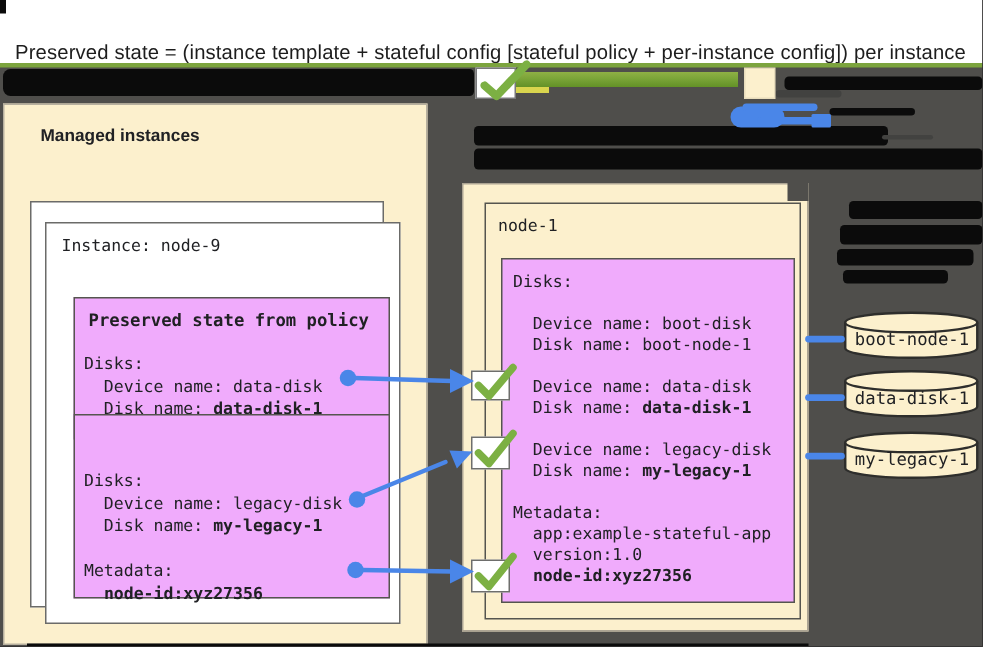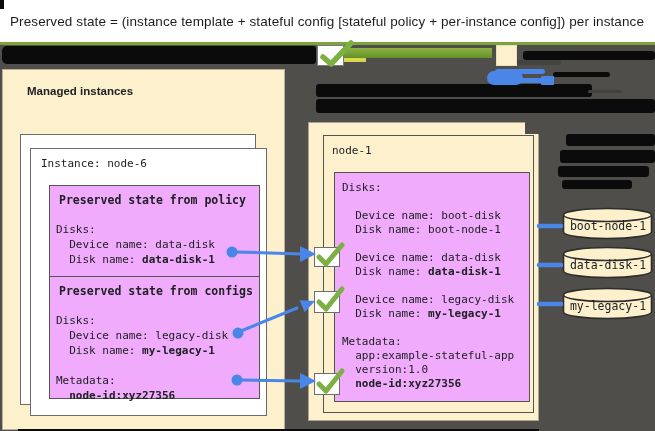--- a/index.html
+++ b/index.html
@@ -3,21 +3,21 @@
 <meta charset="utf-8">
 <style>
   html,body{margin:0;padding:0;background:#222;}
   .stage{
     position:relative;width:655px;height:431px;overflow:hidden;
     background:var(--canvas,#4F4E4B);
     font-family:"Liberation Sans",sans-serif;
   }
   .abs{position:absolute;}
   
-  .banner{left:0;top:0;width:655px;height:42px;background:#ffffff;display:flex;align-items:center;z-index:20;}
+  .banner{left:0;top:0;width:655px;height:42px;background:#ffffff;display:flex;align-items:flex-end;z-index:20;}
   .banner span{padding-left:10px;font-size:13.5px;color:#1d1d1d;letter-spacing:.1px;}
   .banner-underline{left:0;top:42px;width:655px;height:3px;background:#7CA43E;z-index:20;}
   
   .redact{background:var(--redaction,#0b0b0b);border-radius:3px;z-index:30;}
   .redact.gray{background:#424240;}
   
   .checkbox{background:#ffffff;border:1.5px solid #79797b;z-index:40;box-sizing:border-box;}
   .green-bar{left:338px;top:48px;width:154px;height:9.5px;z-index:31;
     background:linear-gradient(180deg,#8FB045 0%,#76A135 55%,#639127 100%);}
   .yellow-accent{left:338px;top:57.5px;width:28px;height:4px;background:var(--yellow,#D9D54E);z-index:31;}
@@ -88,29 +88,28 @@
   <div class="abs scribble" style="left:505px;top:78px;width:48px;height:5px;border-radius:2.5px;"></div>
   <div class="abs scribble" style="left:541px;top:76px;width:13px;height:9px;border-radius:1px;"></div>
 
   <div class="abs panel left-panel">
     <div class="panel-heading">
       <div class="bold">Managed instances</div>
     </div>
 
     <div class="card" style="left:17px;top:64px;width:236px;height:271px;"></div>
     <div class="card" style="left:27px;top:78px;width:237px;height:268px;">
-      <div class="card-title mono" style="left:10px;top:8px;">Instance: node-6</div>
+      <div class="card-title mono" style="left:10px;top:8px;">Instance: node-9</div>
 
-      <div class="inner-box" style="left:18px;top:36px;width:211px;height:95px;">
+      <div class="inner-box" style="left:18px;top:49px;width:211px;height:95px;">
         <div class="box-title mono">Preserved state from policy</div>
         <div class="codeblock mono" style="left:6px;top:36px;"><div class="cline"><span>Disks:</span></div><div class="cline"><span>  Device name: data-disk</span></div><div class="cline"><span>  Disk name: </span><span class="b">data-disk-1</span></div></div>
       </div>
 
       <div class="inner-box" style="left:18px;top:127px;width:211px;height:123px;">
-        <div class="box-title mono">Preserved state from configs</div>
         <div class="codeblock mono" style="left:6px;top:36px;"><div class="cline"><span>Disks:</span></div><div class="cline"><span>  Device name: legacy-disk</span></div><div class="cline"><span>  Disk name: </span><span class="b">my-legacy-1</span></div><div class="cline">&nbsp;</div><div class="cline"><span>Metadata:</span></div><div class="cline"><span>  </span><span class="b">node-id:xyz27356</span></div></div>
       </div>
     </div>
   </div>
 
   <div class="abs panel right-panel" style="border-color:#ACA493;">
     <div class="inner-box transparent" style="left:14px;top:12px;width:211px;height:278px;">
       <div class="card-title mono" style="left:8px;top:8px;">node-1</div>
       <div class="inner-box" style="left:10px;top:36px;width:196px;height:230px;">
         <div class="codeblock tight mono" style="left:7px;top:8px;"><div class="cline"><span>Disks:</span></div><div class="cline">&nbsp;</div><div class="cline"><span>  Device name: boot-disk</span></div><div class="cline"><span>  Disk name: boot-node-1</span></div><div class="cline">&nbsp;</div><div class="cline"><span>  Device name: data-disk</span></div><div class="cline"><span>  Disk name: </span><span class="b">data-disk-1</span></div><div class="cline">&nbsp;</div><div class="cline"><span>  Device name: legacy-disk</span></div><div class="cline"><span>  Disk name: </span><span class="b">my-legacy-1</span></div><div class="cline">&nbsp;</div><div class="cline"><span>Metadata:</span></div><div class="cline"><span>  app:example-stateful-app</span></div><div class="cline"><span>  version:1.0</span></div><div class="cline"><span>  </span><span class="b">node-id:xyz27356</span></div></div>

